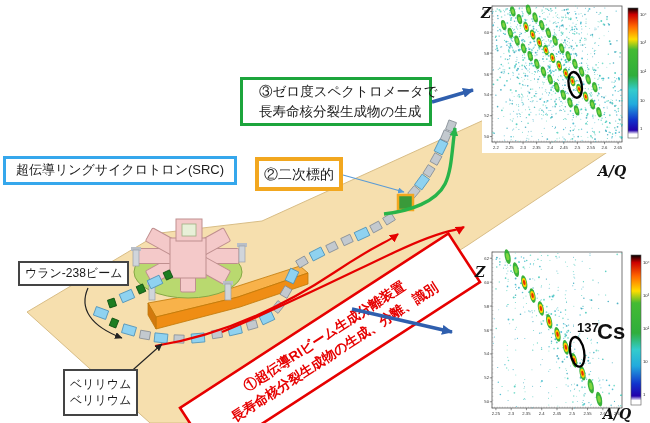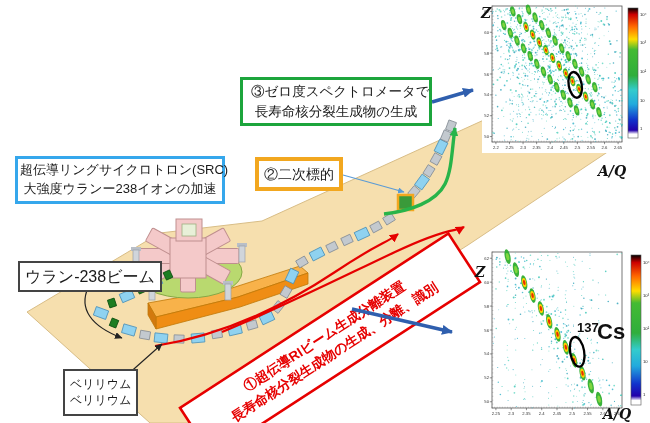--- a/index.html
+++ b/index.html
@@ -4,24 +4,24 @@
 <style>
   html,body{margin:0;padding:0;background:#fff;}
   #stage{position:relative;width:650px;height:423px;background:#fff;overflow:hidden;
          font-family:"Liberation Sans",sans-serif;}
   #scene{position:absolute;left:0;top:0;}
   svg text{font-family:"Liberation Sans",sans-serif;}
   .axlab{font-family:"DejaVu Serif",serif;font-style:italic;font-weight:bold;font-size:14px;fill:#111;}
   .callout{position:absolute;background:#fff;color:#1a1a1a;text-align:center;line-height:1.45;
            box-sizing:border-box;}
   .callout .ln{display:block;white-space:nowrap;}
-  #src-box{left:15px;top:156px;width:210px;border:3px solid #eab308;font-size:13px;padding:2px 2px;}
-  #zds-box{left:240px;top:77px;width:192px;border:3px solid #eab308;font-size:13.5px;padding:2px 8px;}
+  #src-box{left:3px;top:156px;width:234px;border:3px solid #eab308;font-size:13px;padding:2px 2px;}
+  #zds-box{left:240px;top:77px;width:192px;border:3px solid #eab308;font-size:13.5px;padding:2px 16px;}
   #sec-box{left:255px;top:157px;width:88px;border:4px solid #14532d;font-size:14px;padding:3px 2px;}
-  #ur-box{left:18px;top:261px;border:2px solid #444;font-size:16px;padding:2px 5px;}
+  #ur-box{left:18px;top:261px;border:2px solid #444;font-size:12px;padding:2px 5px;}
   #be-box{left:63px;top:369px;border:2px solid #444;font-size:12px;padding:6px 5px;line-height:1.3;}
 </style>
 </head>
 <body>
 
 <div id="stage">
 
 <svg id="scene" width="650" height="423" viewBox="0 0 650 423">
   <defs>
     <linearGradient id="cbgrad" x1="0" y1="0" x2="0" y2="1">
@@ -2171,21 +2171,20 @@
     <text class="axlab" x="612" y="176" text-anchor="middle">A/Q</text>
     <text class="axlab" x="475" y="277">Z</text>
     <text class="axlab" x="617" y="419" text-anchor="middle">A/Q</text>
     <text x="577" y="332" font-size="13" font-weight="bold" fill="#111">137</text>
     <text x="597" y="339" font-size="22" font-weight="bold" fill="#111">Cs</text>
   </g>
 </svg>
 
 <div id="src-box" class="callout" style="border-color: rgb(53, 167, 236);">
   <span class="ln">超伝導リングサイクロトロン(SRC)</span>
-  <span class="ln">大強度ウランー238イオンの加速</span>
 </div>
 
 <div id="zds-box" class="callout" style="border-color: rgb(28, 165, 60);">
   <span class="ln">③ゼロ度スペクトロメータで</span>
   <span class="ln">長寿命核分裂生成物の生成</span>
 </div>
 
 <div id="sec-box" class="callout" style="border-color: rgb(242, 167, 31);">
   <span class="ln">②二次標的</span>
 </div>

